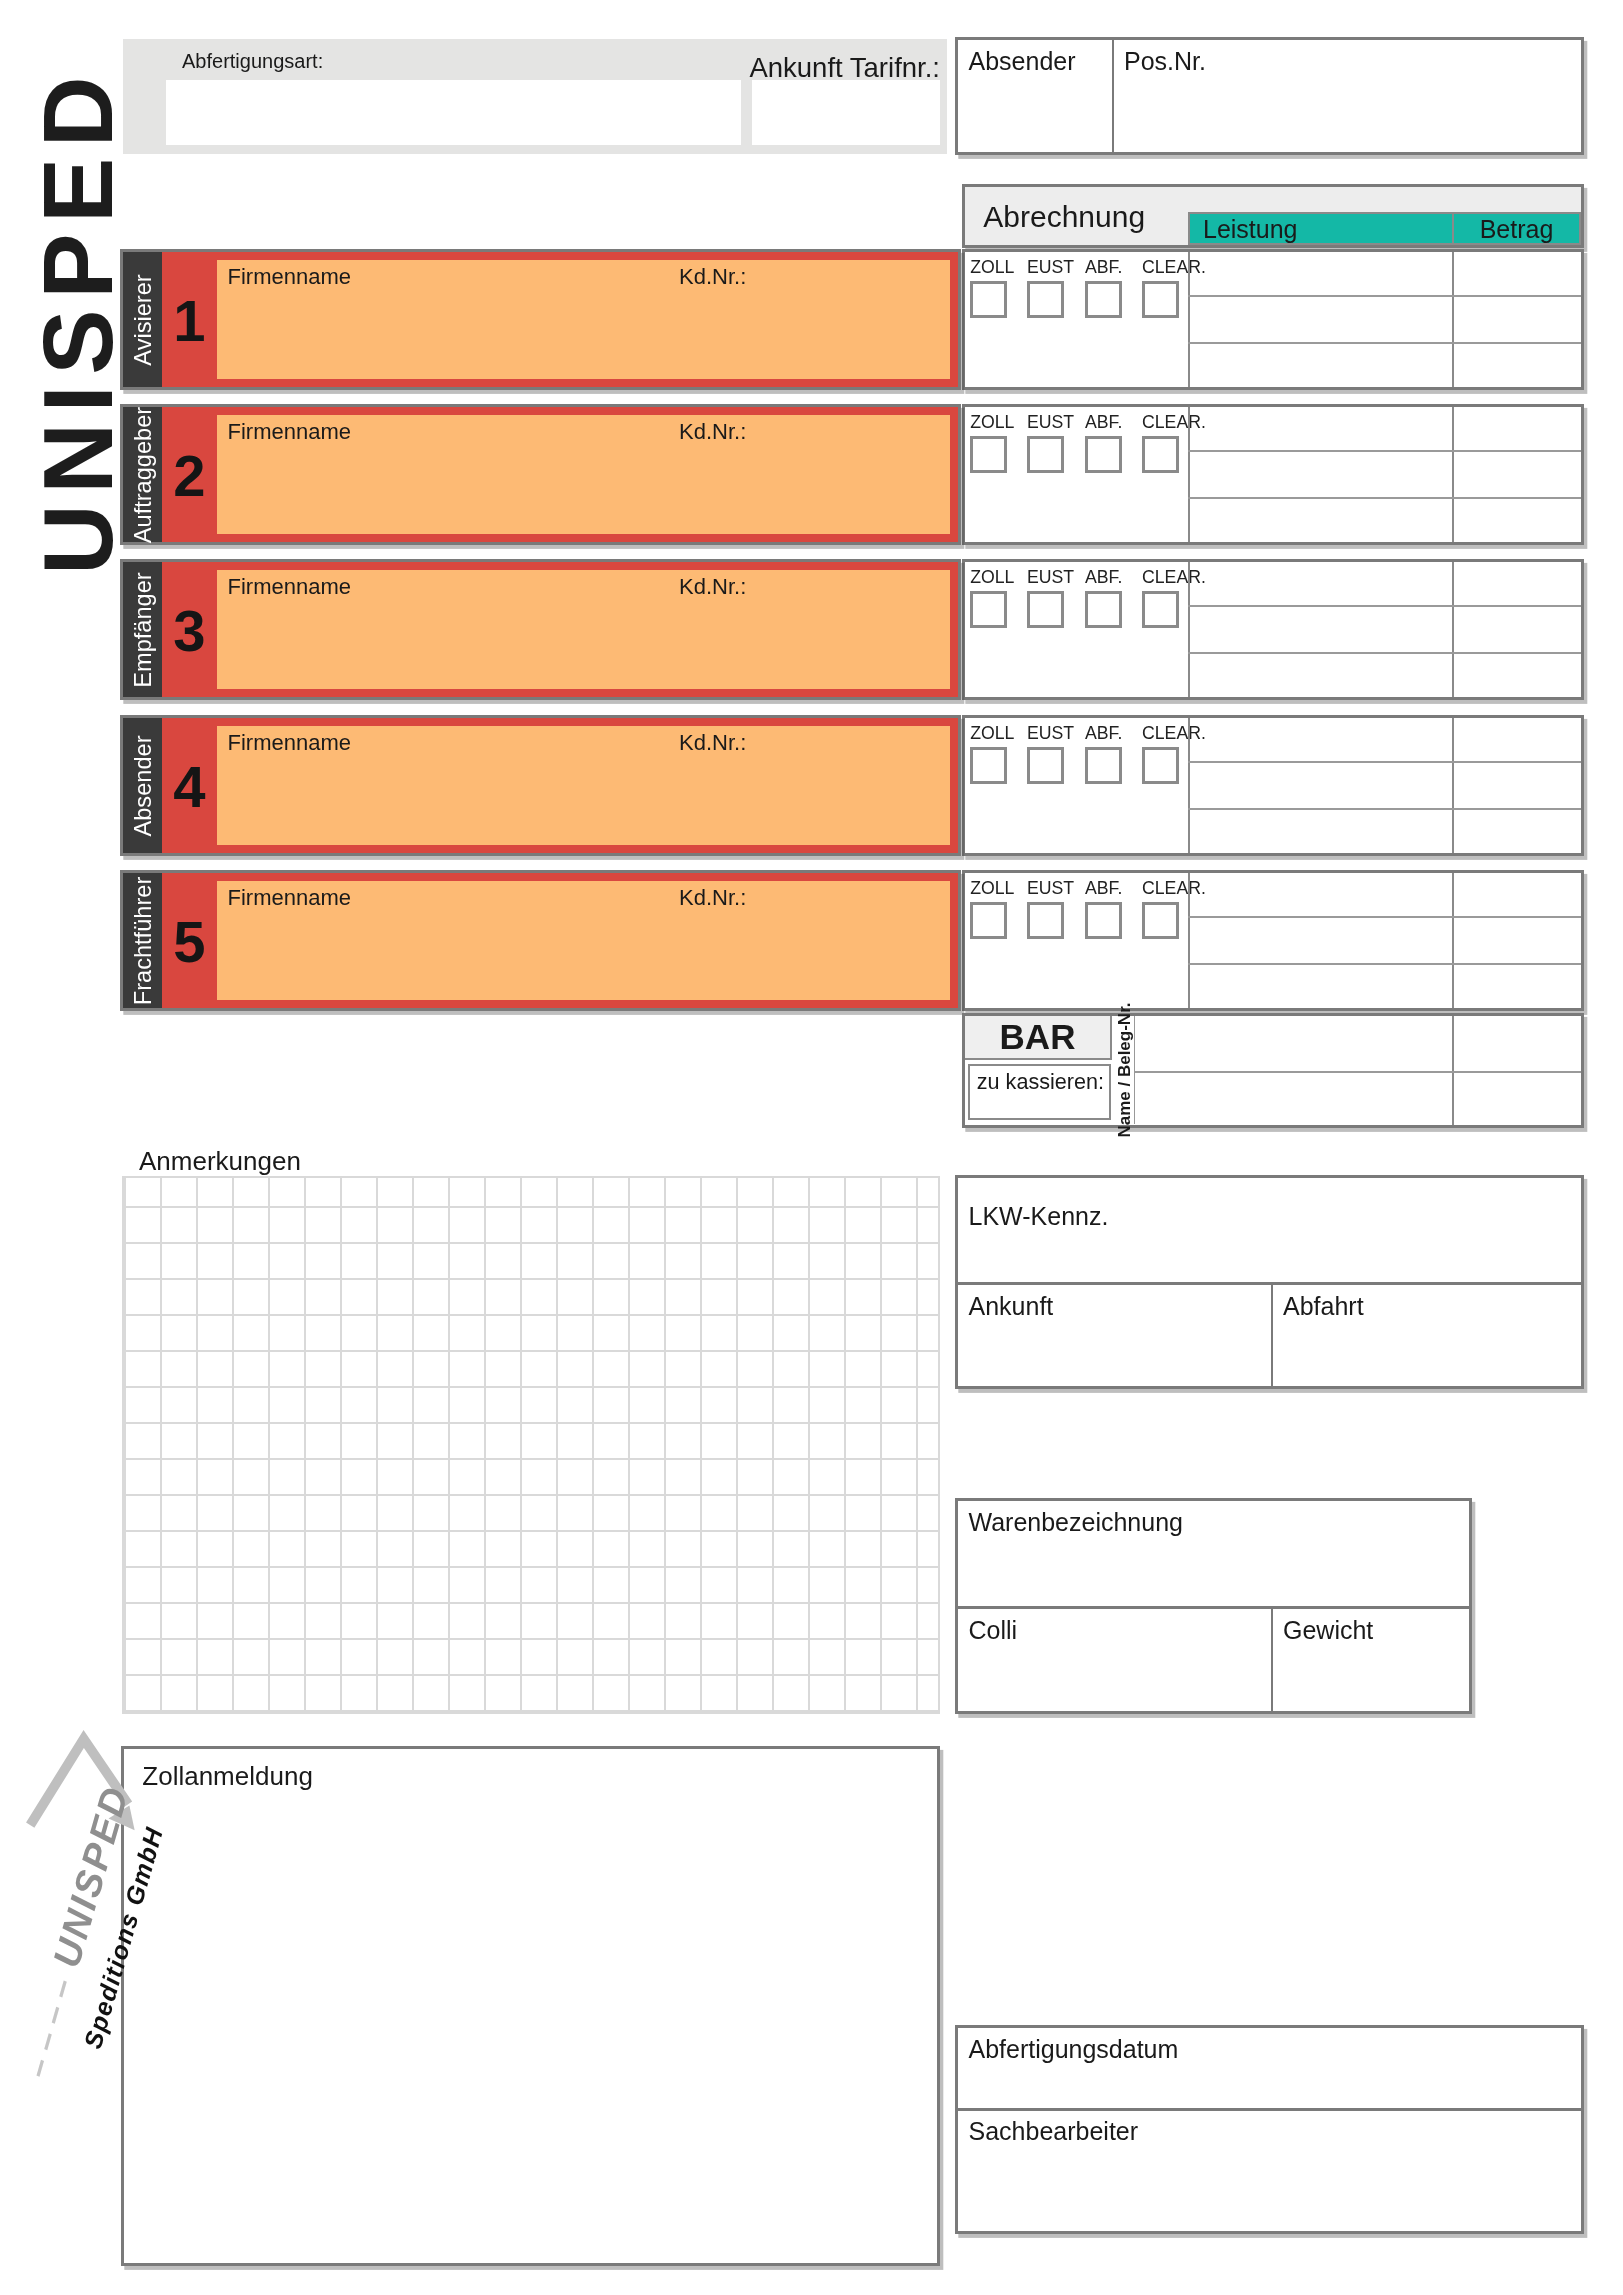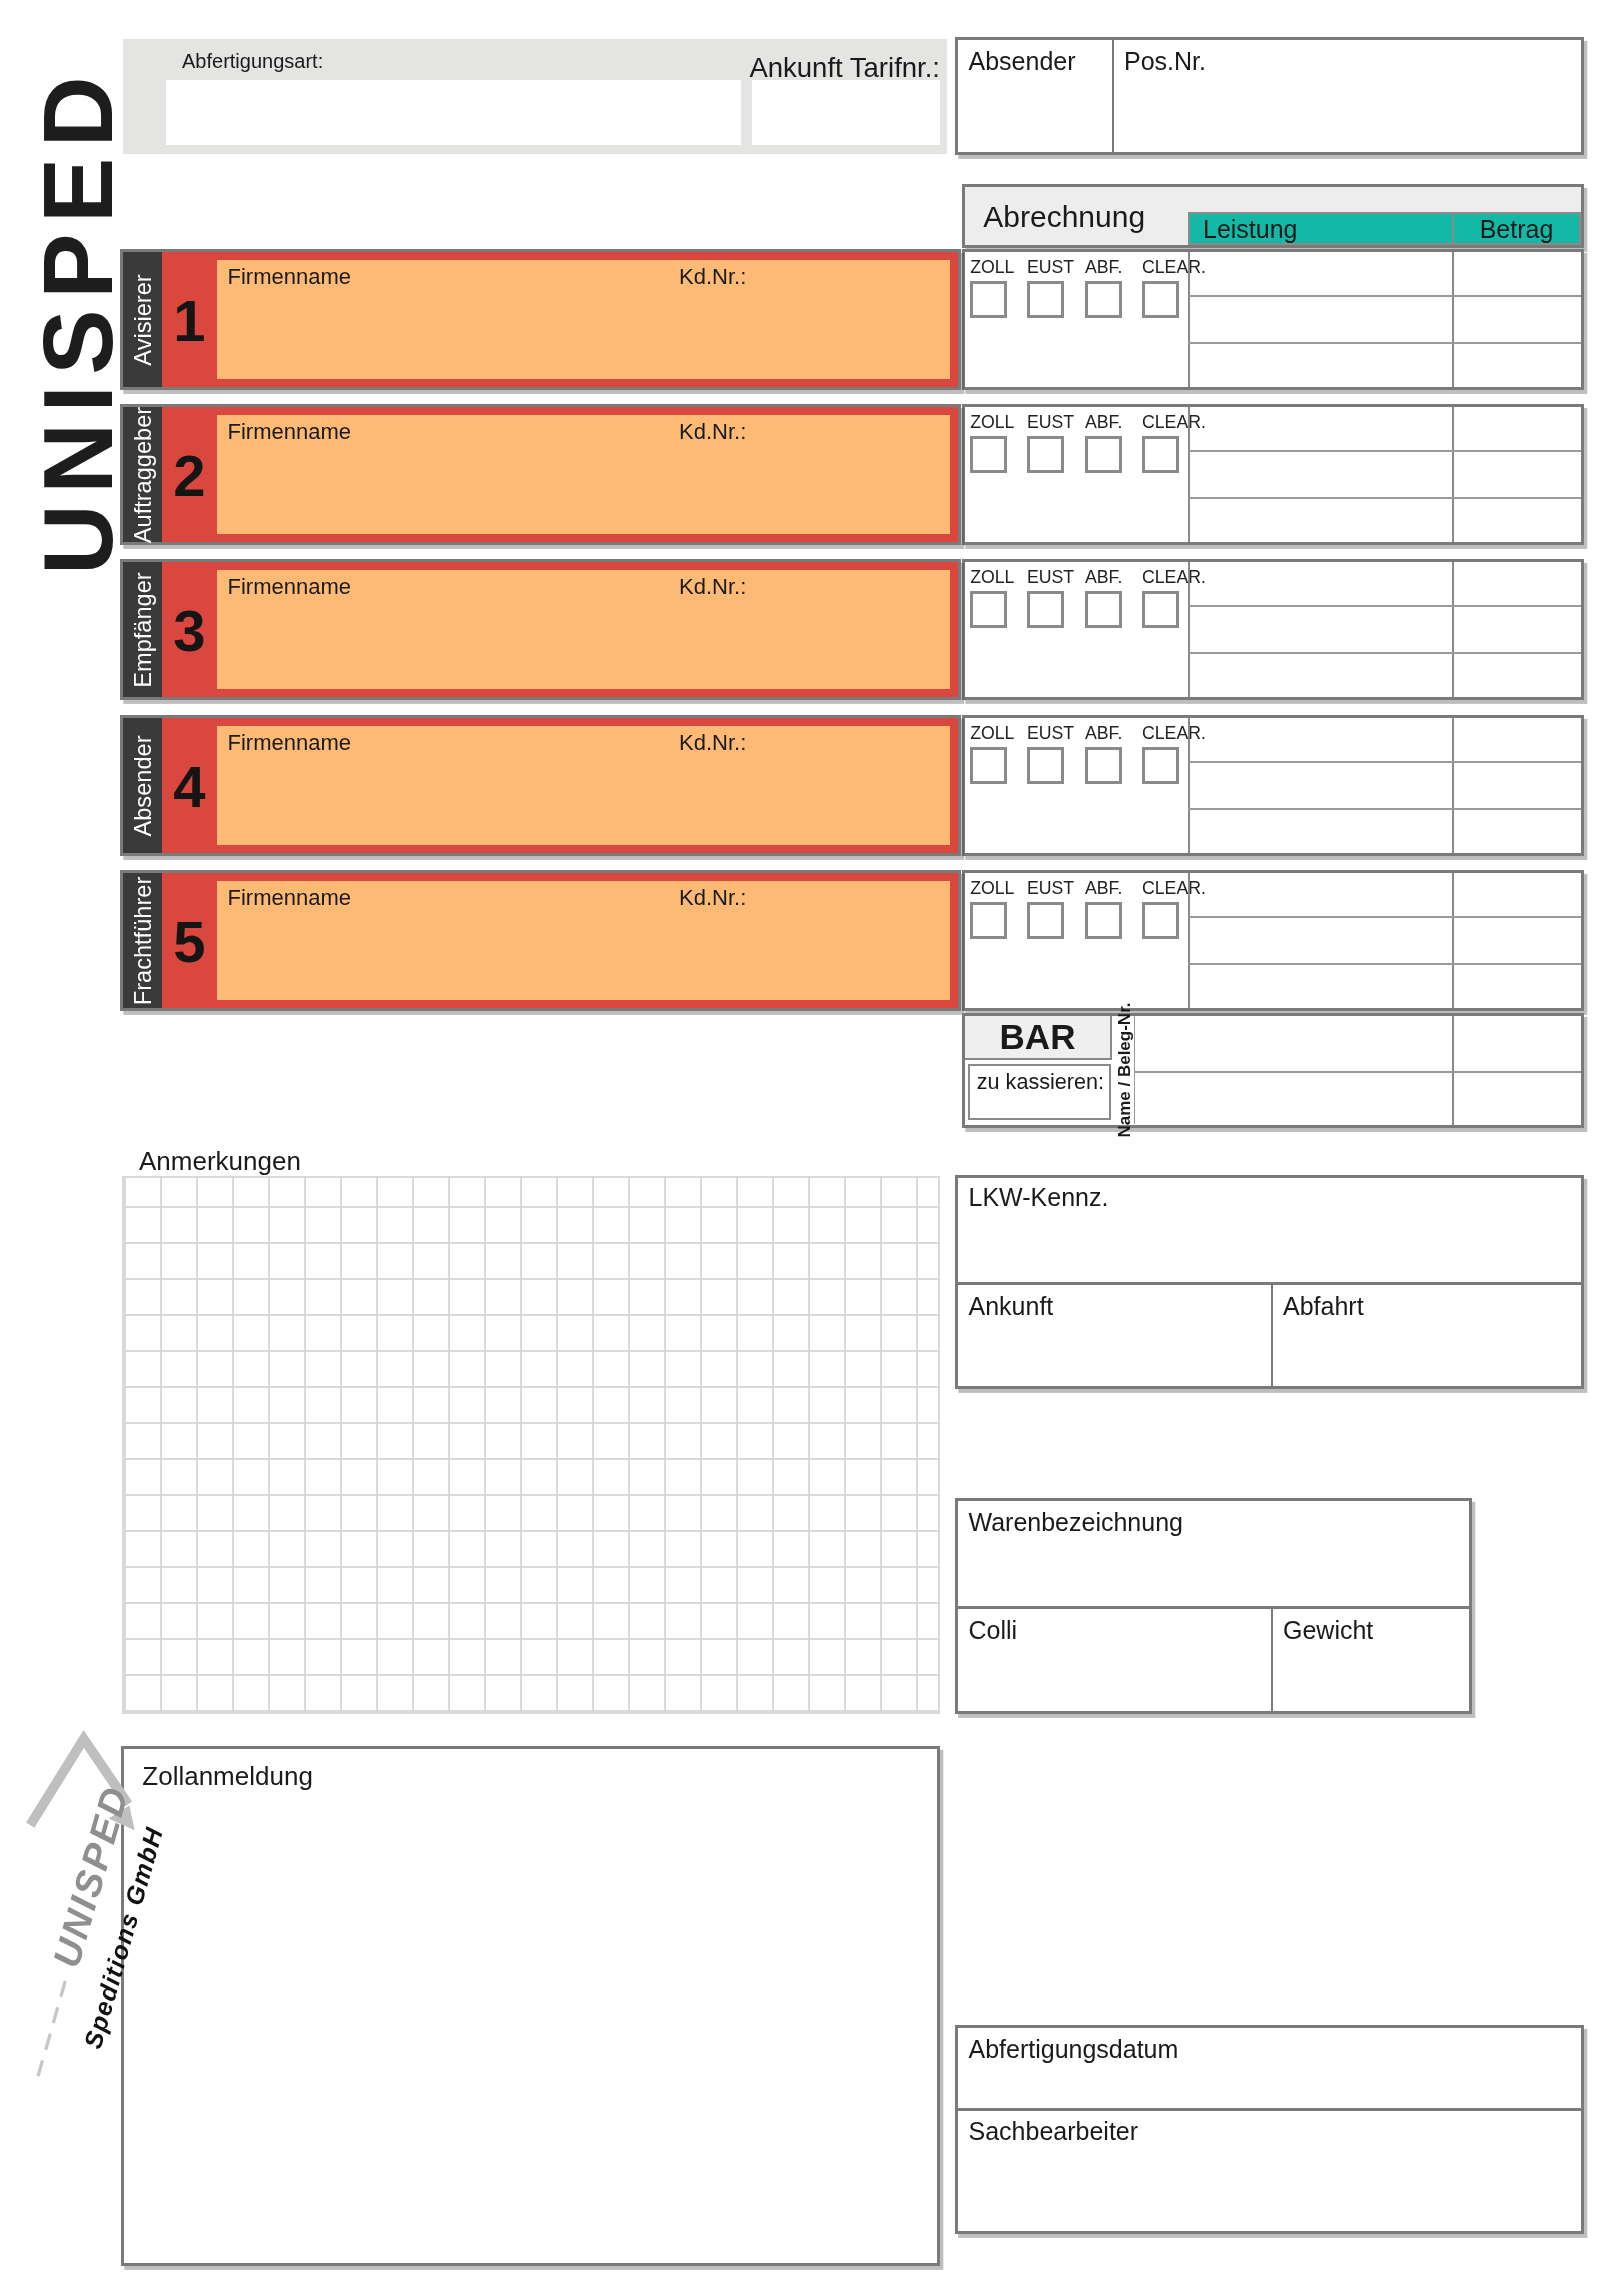--- a/index.html
+++ b/index.html
@@ -272,21 +272,21 @@
     <div class="vline v2"></div>
     <div id="bar-h"></div>
     <div class="col-area" style="left:171px;width:315px;"></div>
     <div class="col-area ba"></div>
   </div>
 
   <div id="anm-label" class="abs">Anmerkungen</div>
   <div id="anm-grid" class="abs"></div>
 
   <div id="lkw-box" class="abs bordered">
-    <div class="rbox-label" style="left:10.5px;top:5px;">LKW-Kennz.</div>
+    <div class="rbox-label" style="left:10.5px;top:24px;">LKW-Kennz.</div>
     <div class="field" style="left:0;top:39px;right:0;height:65px;"></div>
     <div class="hdiv" style="top:104px;"></div>
     <div class="vdiv" style="left:313px;top:107px;bottom:0;"></div>
     <div class="rbox-label" style="left:10.5px;top:114px;">Ankunft</div>
     <div class="rbox-label" style="left:325px;top:114px;">Abfahrt</div>
     <div class="field" style="left:0;top:148px;width:313px;bottom:0;"></div>
     <div class="field" style="left:315px;top:148px;right:0;bottom:0;"></div>
   </div>
 
   <div id="waren-box" class="abs bordered">

